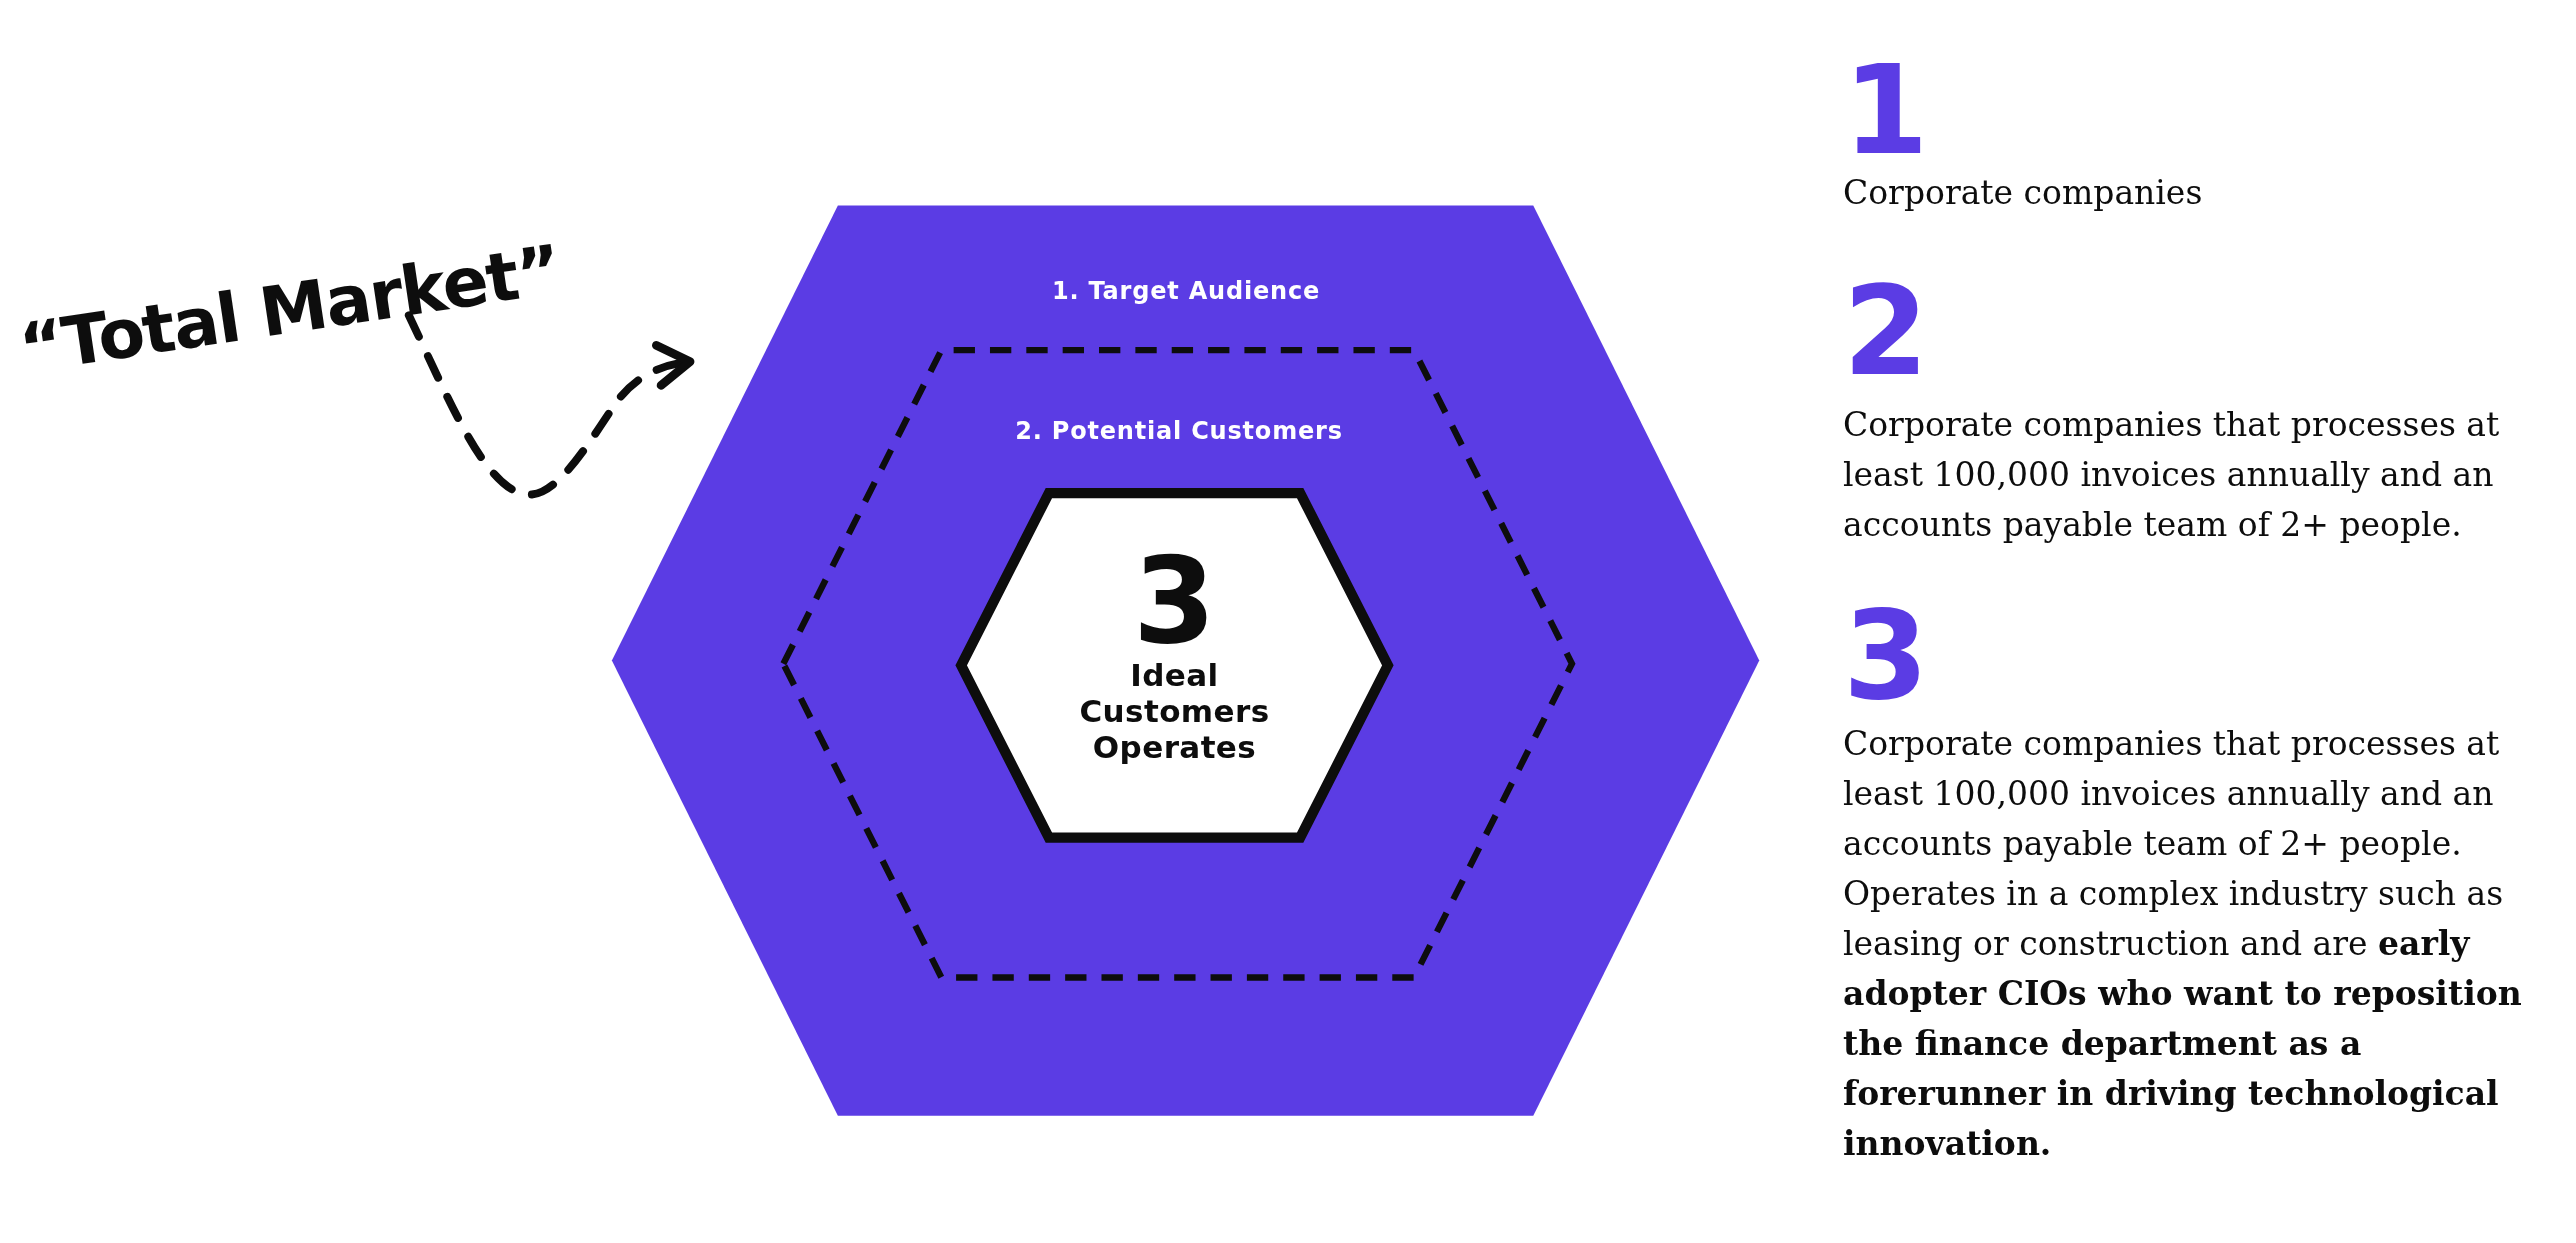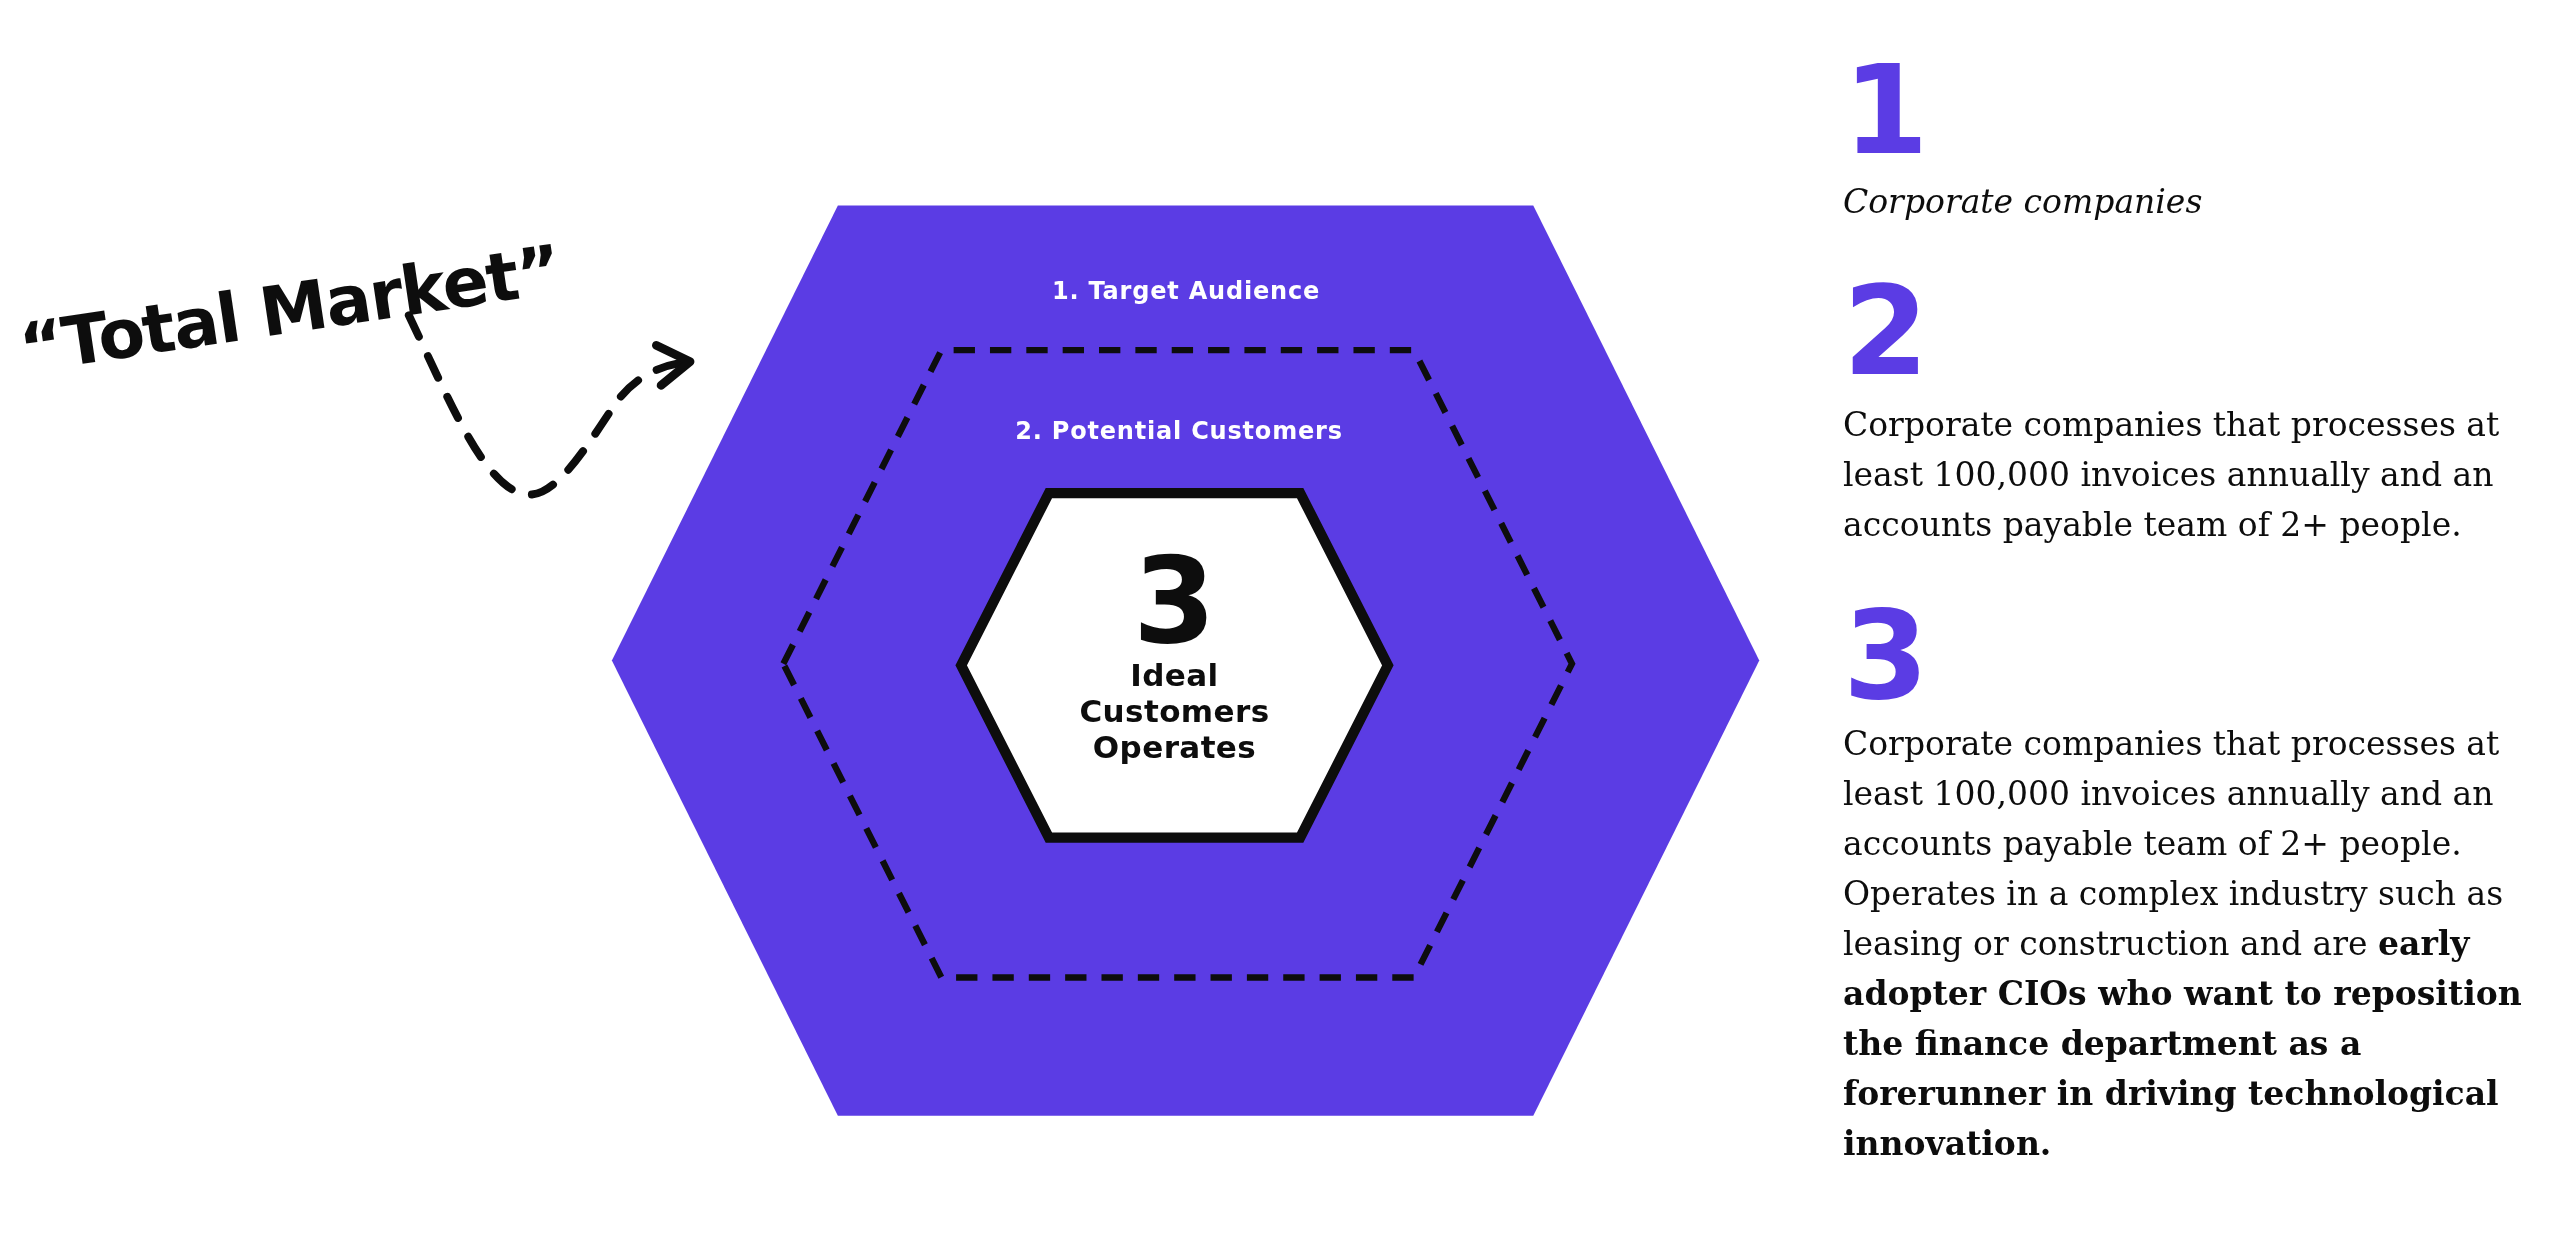--- a/index.html
+++ b/index.html
@@ -96,21 +96,21 @@
   #num-2{top:270px;}
   #num-3{top:594px;}
   .legend-para{
     position:absolute;
     left:1843px;
     font-family:"DejaVu Serif", serif;
     font-size:33px;
     line-height:50px;
     color:var(--ink);
   }
-  #para-1{top:177px;width:553px;font-style:italic;}
+  #para-1{top:168px;width:553px;}
   #para-2{top:400px;width:731px;}
   #para-3{top:719px;width:692px;}
   .legend-para strong{font-weight:bold;margin-top:16px;}
 </style>
 </head>
 <body>
 
 <div id="canvas">
 
   <svg id="diagram-svg" viewBox="0 0 2300 1573" aria-hidden="true">

